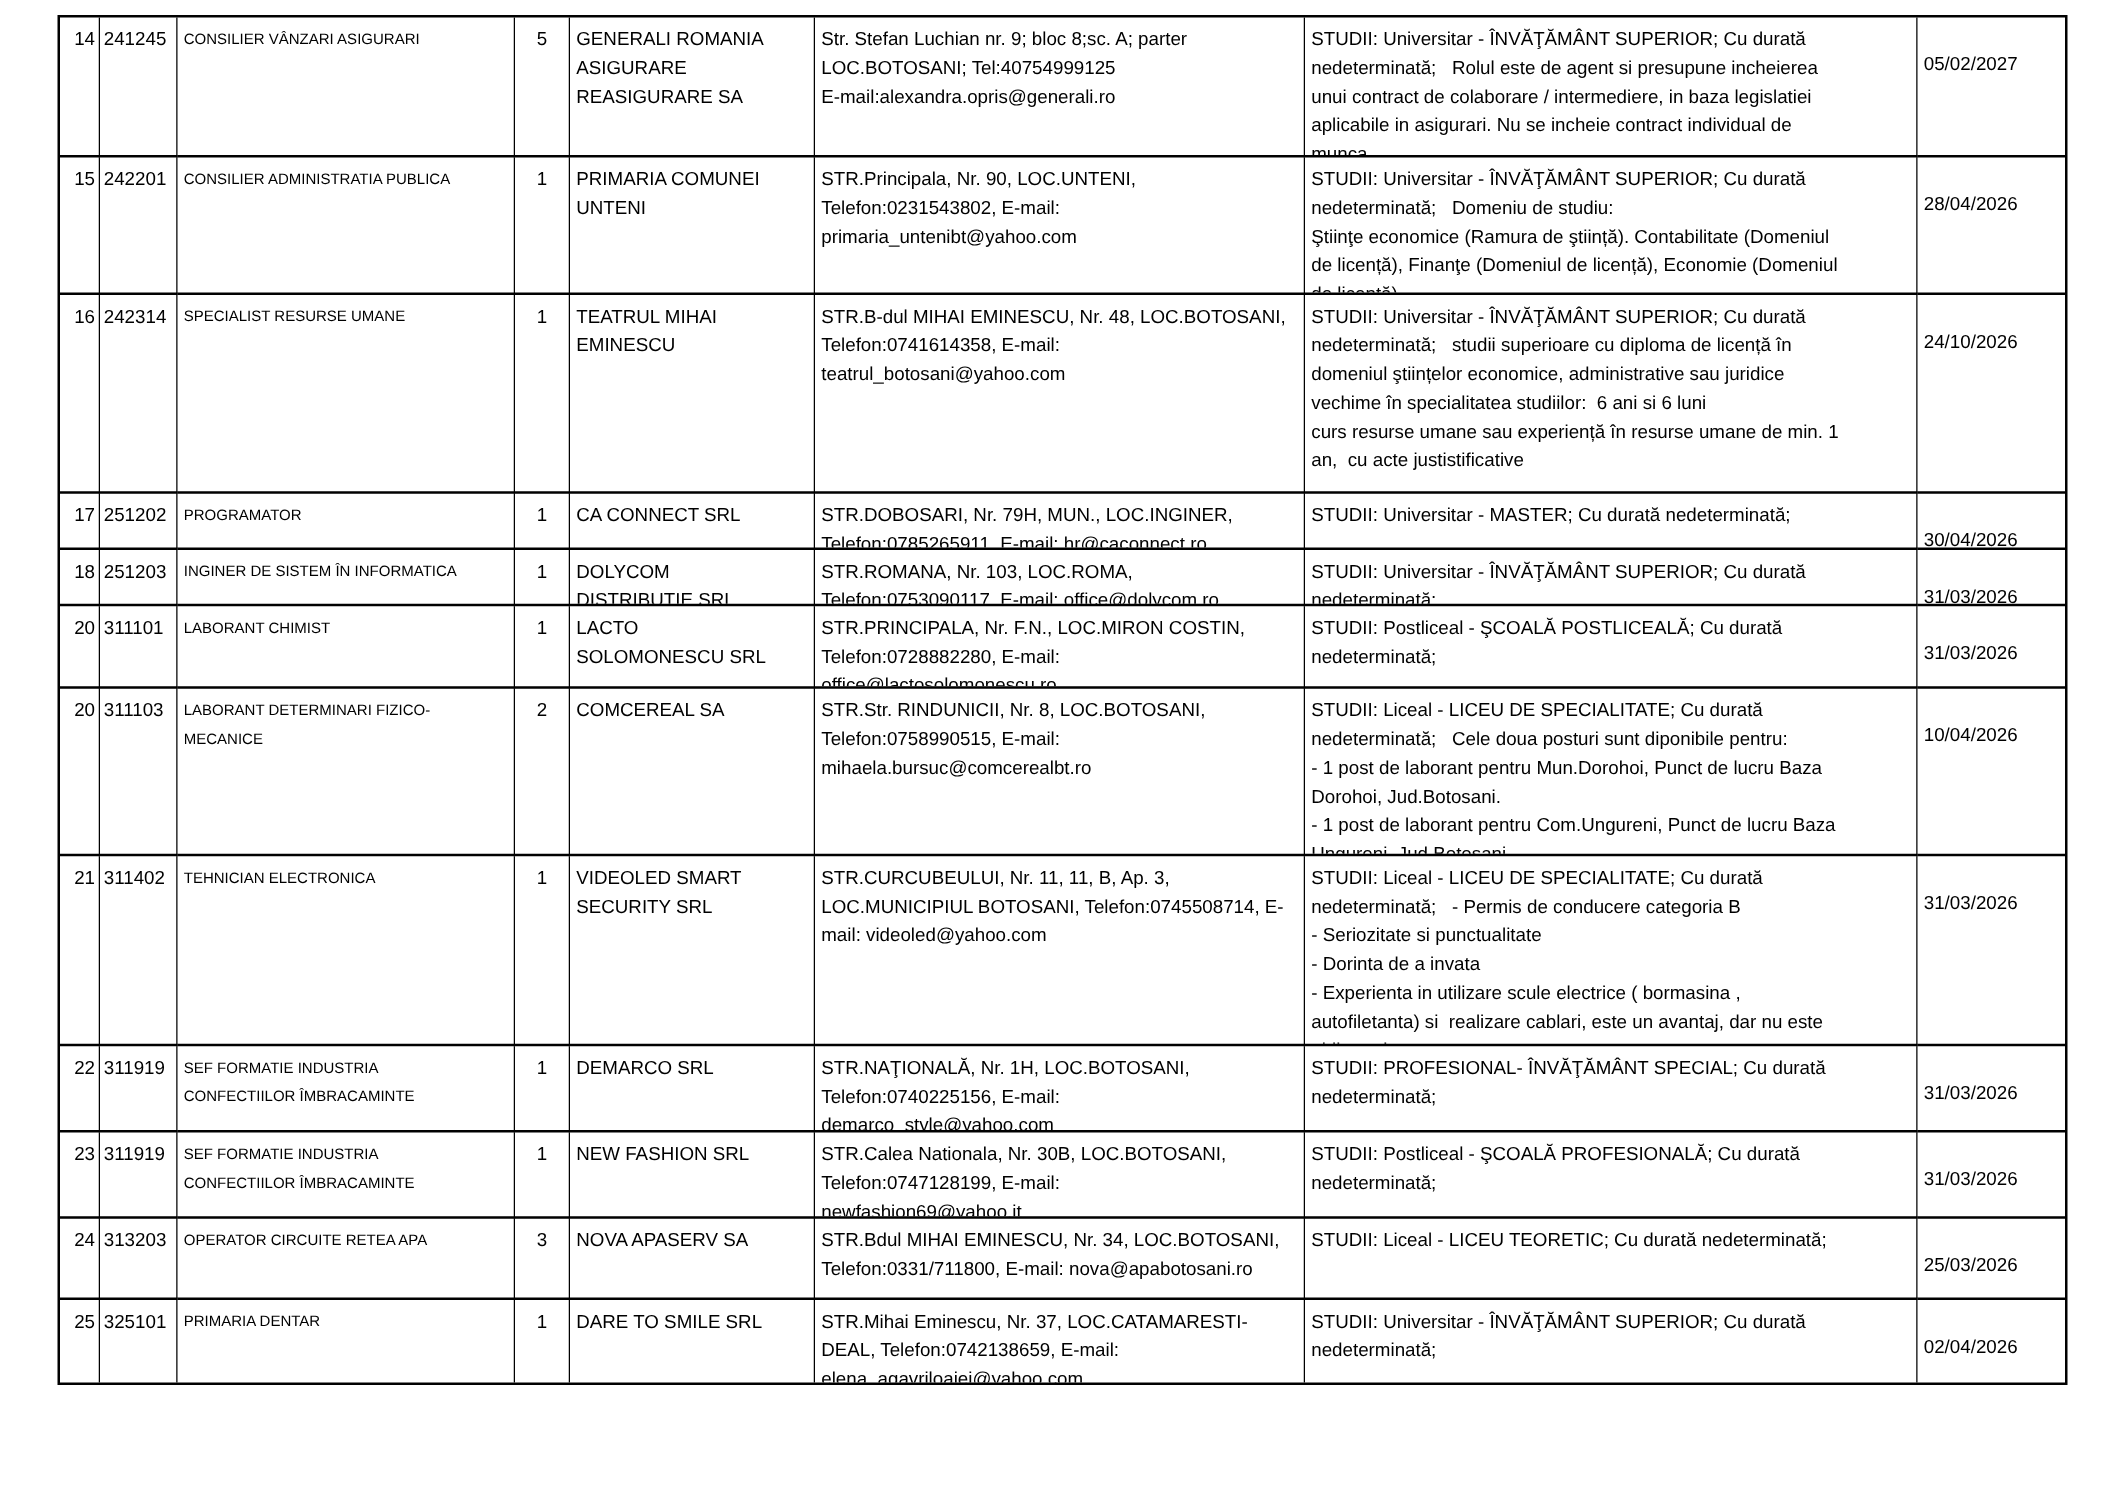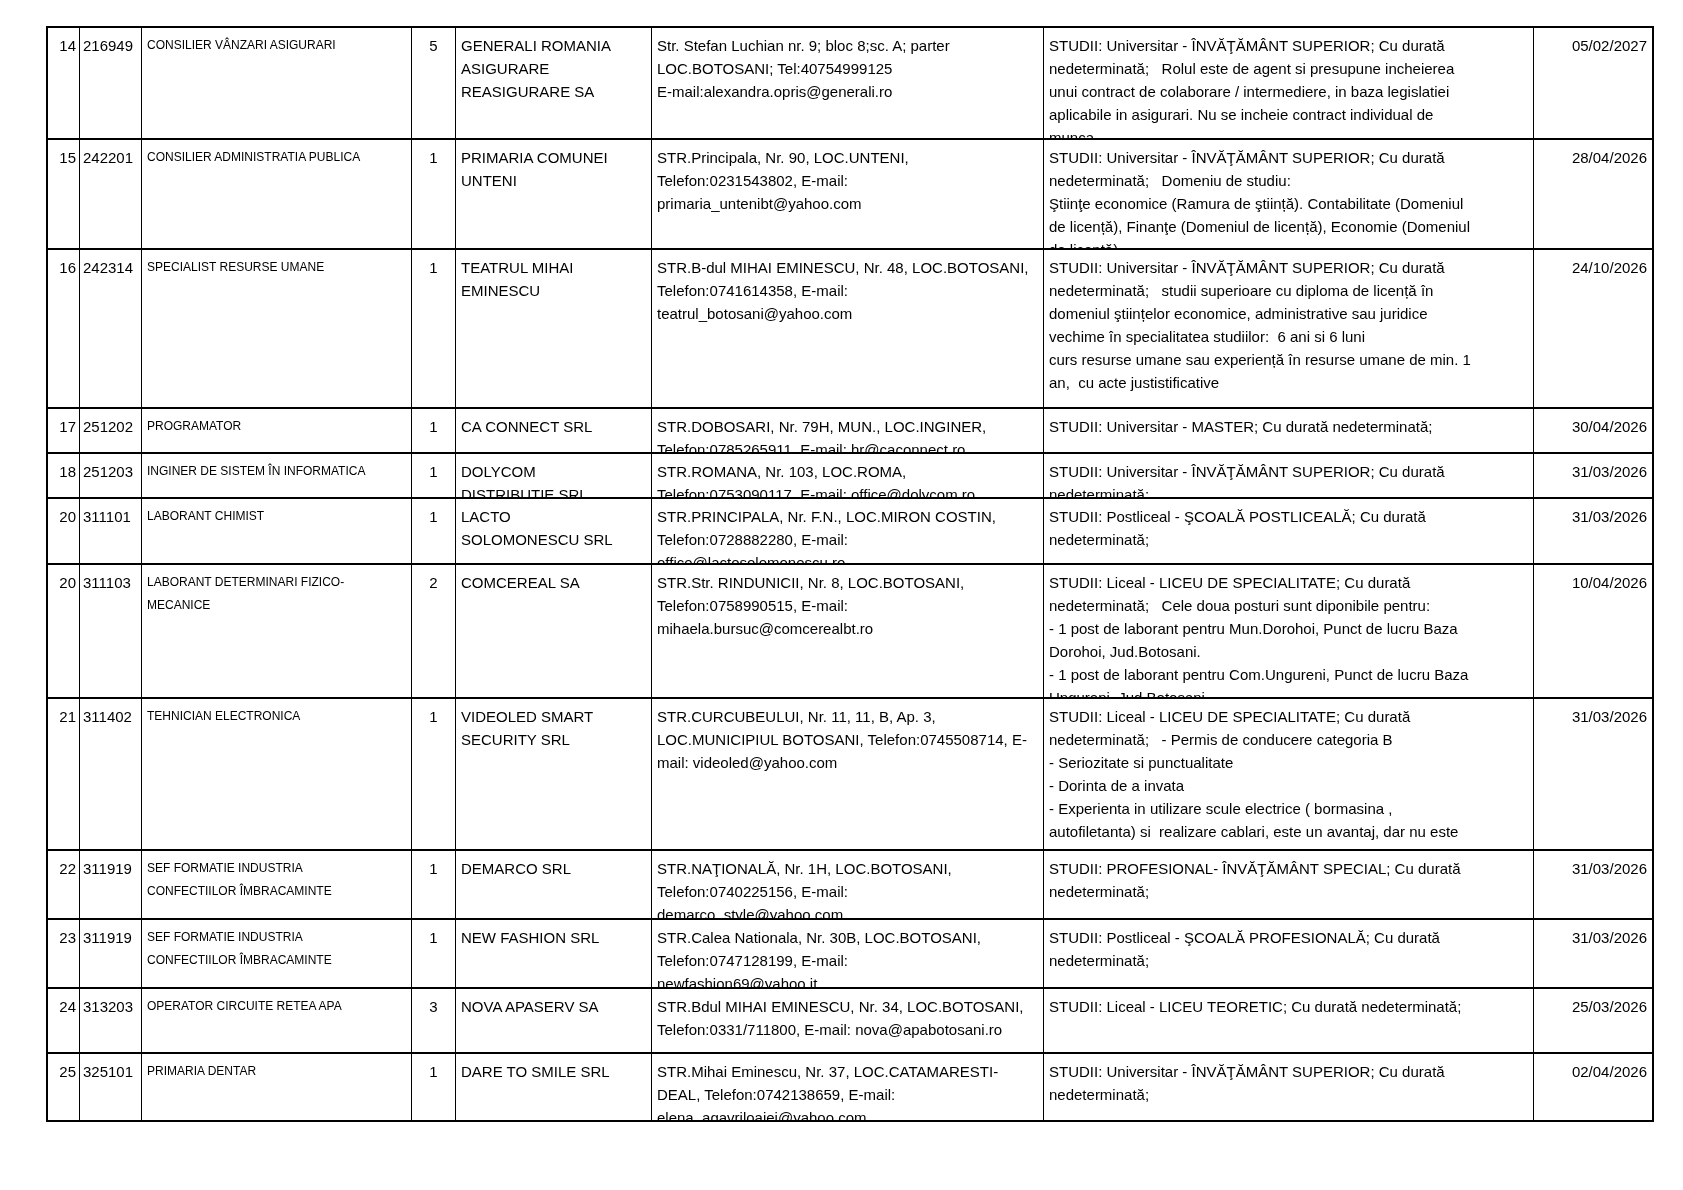--- a/index.html
+++ b/index.html
@@ -3,21 +3,21 @@
 <meta charset="utf-8">
 <style>
   html,body{margin:0;padding:0;}
   body{
     width:1683px;height:1190px;position:relative;overflow:hidden;
     background:#ffffff;
     font-family:"Liberation Sans", sans-serif;
     color:#000;
   }
   .tbl{
-    position:absolute;left:46px;top:26px;
+    position:absolute;left:46px;top:12px;
     display:grid;
     grid-template-columns:32px 62px 270px 44px 196px 392px 490px 118px;
     grid-template-rows:112px 110px 159px 45px 45px 66px 134px 152px 69px 69px 65px 66px;
     border:2px solid #000;
     background:#fff;
   }
   .row{display:contents;}
   .cell{
     box-sizing:border-box;
     border-right:1px solid #000;
@@ -27,30 +27,30 @@
     font-size:15px;line-height:23px;
     white-space:pre;
     text-align:left;
   }
   .row .cell:nth-child(8){border-right:none;}
   .row:last-child .cell{border-bottom:none;}
   .c-num{text-align:right;padding-right:3px;padding-left:2px;}
   .c-code{padding-left:3px;}
   .c-title{font-size:12px;}
   .c-pos{text-align:center;padding-left:2px;padding-right:2px;}
-  .c-date{text-align:right;}
+  .c-date{text-align:left;margin-top:20px;}
 </style>
 </head>
 <body>
 
 <div class="tbl">
 
   <div class="row">
     <div class="cell c-num">14</div>
-    <div class="cell c-code">216949</div>
+    <div class="cell c-code">241245</div>
     <div class="cell c-title">CONSILIER VÂNZARI ASIGURARI</div>
     <div class="cell c-pos">5</div>
     <div class="cell c-emp">GENERALI ROMANIA
 ASIGURARE
 REASIGURARE SA</div>
     <div class="cell c-addr">Str. Stefan Luchian nr. 9; bloc 8;sc. A; parter
 LOC.BOTOSANI; Tel:40754999125
 E-mail:alexandra.opris@generali.ro</div>
     <div class="cell c-stud">STUDII: Universitar - ÎNVĂŢĂMÂNT SUPERIOR; Cu durată
 nedeterminată;   Rolul este de agent si presupune incheierea

